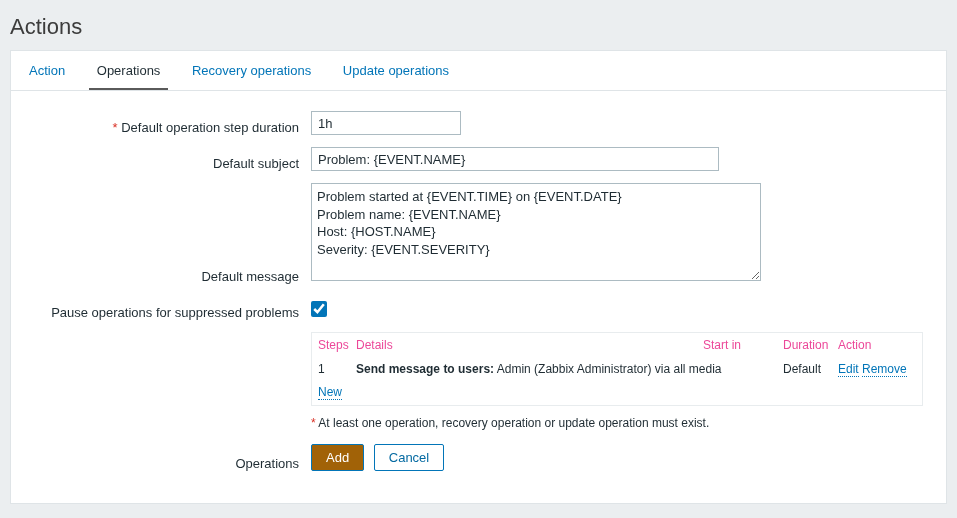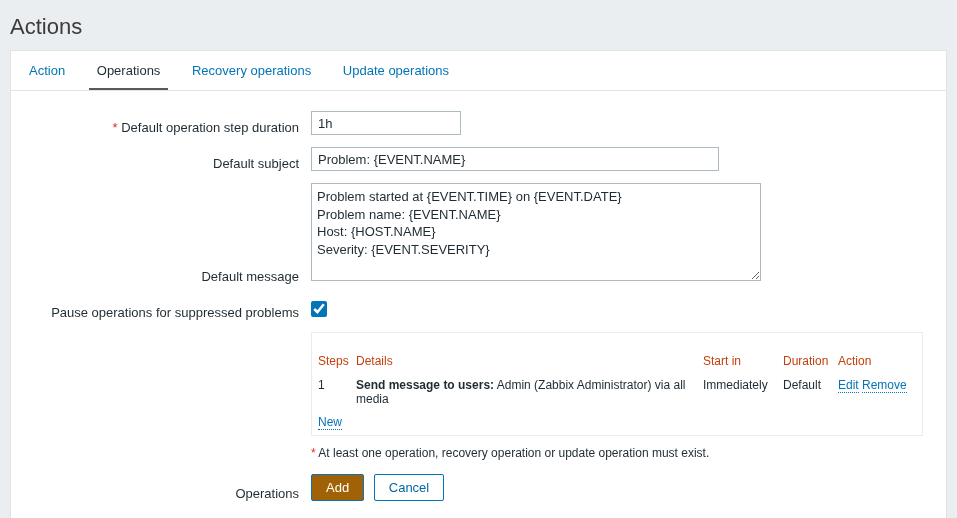--- a/index.html
+++ b/index.html
@@ -85,21 +85,21 @@
     }
     .ops-table {
       border: 1px solid #e8ecee;
       width: 612px;
       font-size: 12px;
     }
     .ops-header, .ops-row {
       display: flex;
       padding: 5px 6px;
     }
-    .ops-header { color: #c2410c; margin-top: 16px; }
+    .ops-header { color: #ec4899; }
     .col-steps { width: 38px; }
     .col-details { flex: 1; }
     .col-start { width: 80px; }
     .col-duration { width: 55px; }
     .col-action { width: 78px; }
     .ops-row .col-details .bold { font-weight: bold; }
     .link {
       color: #0275b8;
       cursor: pointer;
       border-bottom: 1px dotted #0275b8;
@@ -189,21 +189,20 @@
           <div class="ops-header">
             <div class="col-steps">Steps</div>
             <div class="col-details">Details</div>
             <div class="col-start">Start in</div>
             <div class="col-duration">Duration</div>
             <div class="col-action">Action</div>
           </div>
           <div class="ops-row">
             <div class="col-steps">1</div>
             <div class="col-details"><span class="bold">Send message to users:</span><span> Admin (Zabbix Administrator) via all media</span></div>
-            <div class="col-start">Immediately</div>
             <div class="col-duration">Default</div>
             <div class="col-action">
               <span class="link">Edit</span>
               <span> </span>
               <span class="link">Remove</span>
             </div>
           </div>
           <div class="ops-new">
             <span class="link">New</span>
           </div>

